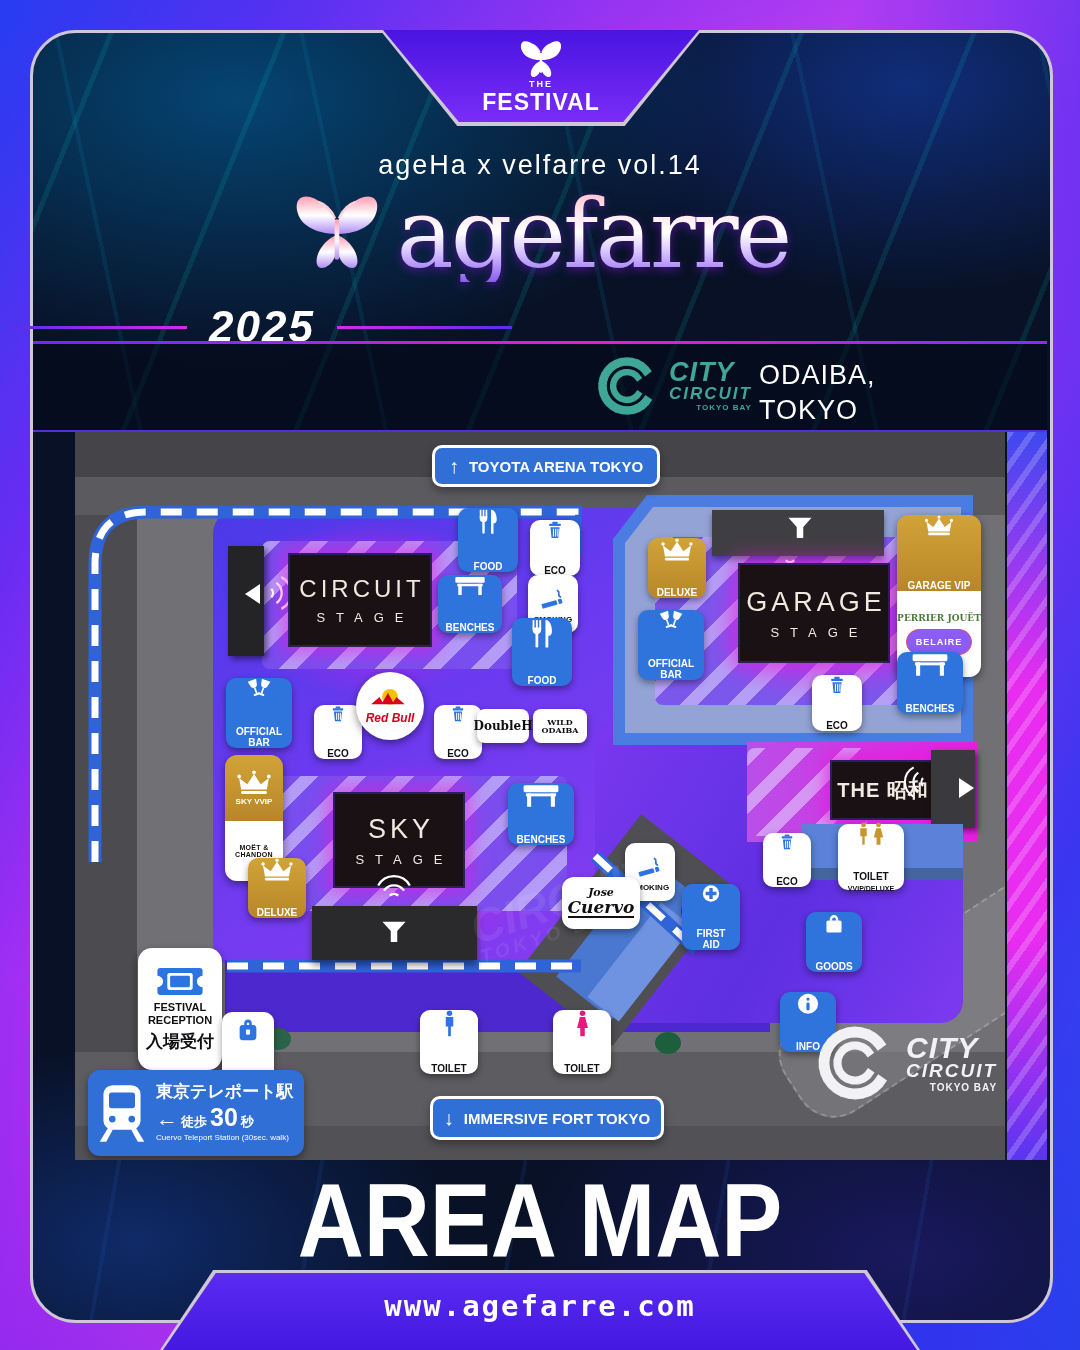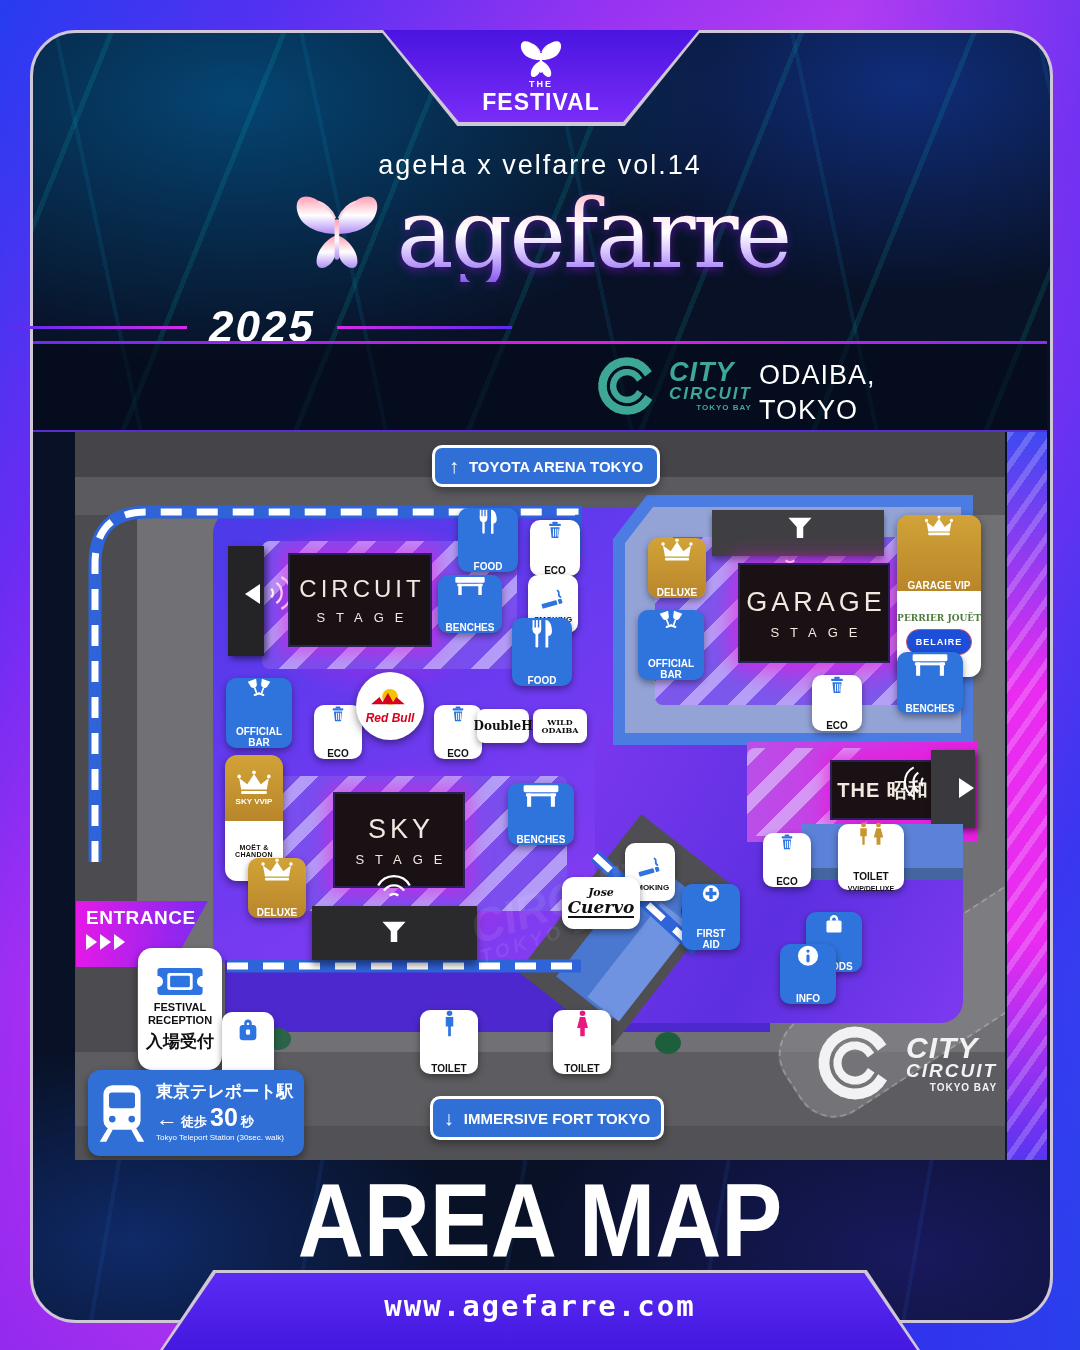--- a/index.html
+++ b/index.html
@@ -426,21 +426,21 @@
     </div>
     <div class="b" style="left:822px;top:83px;width:84px;height:162px;border-radius:12px;overflow:hidden;box-shadow:0 3px 8px rgba(0,0,0,.45)">
       <div style="height:76px;background:linear-gradient(180deg,#d2a338,#b8862a);display:flex;flex-direction:column;align-items:center;justify-content:center;gap:20px;color:#fff;font-weight:700">
         <svg width="42" height="30" viewBox="0 0 100 74" fill="currentColor">
             <use href="#i-crown"></use>
           </svg>
         <span class="bl">GARAGE VIP</span>
       </div>
       <div style="height:86px;background:#fff;display:flex;flex-direction:column;align-items:center;justify-content:center;gap:6px">
         <span style="font-family:'DejaVu Serif',serif;font-size:9px;font-weight:700;color:#4e7a3e;letter-spacing:0">PERRIER JOUËT</span>
-        <span style="background:#1d4ed8;color:#fff;font-size:9px;font-weight:700;letter-spacing:1px;padding:7px 9px;border-radius:14px;border:1px solid #d84a70">BELAIRE</span>
+        <span style="background:#8b5cf6;color:#fff;font-size:9px;font-weight:700;letter-spacing:1px;padding:7px 9px;border-radius:14px;border:1px solid #d84a70">BELAIRE</span>
       </div>
     </div>
     <div class="badge white" style="left:737px;top:243px;width:50px;height:56px">
       <svg class="icb" width="28" height="28" viewBox="0 0 60 60" fill="currentColor">
           <use href="#i-trash"></use>
         </svg>
       <span class="bl">ECO</span>
     </div>
     <div class="badge blue" style="left:822px;top:220px;width:66px;height:62px">
       <svg width="40" height="27" viewBox="0 0 64 44" fill="currentColor">
@@ -539,35 +539,27 @@
           <use href="#i-aid"></use>
         </svg>
       <span class="bl" style="width:40px">FIRST AID</span>
     </div>
     <div class="badge blue" style="left:731px;top:480px;width:56px;height:60px">
       <svg width="28" height="28" viewBox="0 0 56 56" fill="currentColor">
           <use href="#i-bag"></use>
         </svg>
       <span class="bl">GOODS</span>
     </div>
-    <div class="badge blue" style="left:705px;top:512px;width:56px;height:60px">
+    <div class="badge blue" style="left:705px;top:560px;width:56px;height:60px">
       <svg width="28" height="28" viewBox="0 0 56 56">
           <use href="#i-info"></use>
         </svg>
       <span class="bl">INFO</span>
     </div>
 
-    <div class="b" style="left:1px;top:469px;width:132px;height:66px;background:linear-gradient(90deg,#e519e8,#7a2af0);clip-path:polygon(0 0,100% 0,72% 100%,0 100%);padding:6px 0 0 10px;box-sizing:border-box">
-      <div style="color:#fff;font-size:19px;font-weight:700;letter-spacing:.5px">ENTRANCE</div>
-      <div style="display:flex;margin-top:5px">
-        <span class="chev"></span>
-          <span class="chev"></span>
-          <span class="chev"></span>
-      </div>
-    </div>
     <div class="b" style="left:63px;top:516px;width:84px;height:122px;background:#fff;border-radius:14px;box-shadow:0 4px 9px rgba(0,0,0,.45);display:flex;flex-direction:column;align-items:center;justify-content:center;gap:3px">
       <svg class="icb" width="48" height="33" viewBox="0 0 68 46" fill="currentColor">
           <use href="#i-ticket"></use>
         </svg>
       <div style="font-size:11px;font-weight:700;color:#101014;line-height:1.15;text-align:center">
         <div>FESTIVAL</div>
         <div>RECEPTION</div>
       </div>
       <div style="font-size:17px;font-weight:700;color:#101014">入場受付</div>
     </div>
@@ -596,21 +588,21 @@
           <use href="#i-train"></use>
         </svg>
       <div style="color:#fff;line-height:1.1">
         <div style="font-size:17px;font-weight:700">東京テレポート駅</div>
         <div style="display:flex;align-items:baseline;gap:3px;margin-top:2px">
           <span style="font-size:22px;font-weight:700">←</span>
           <span style="font-size:13px;font-weight:700">徒歩</span>
           <span style="font-size:25px;font-weight:700">30</span>
           <span style="font-size:13px;font-weight:700">秒</span>
         </div>
-        <div style="font-size:8px;margin-top:3px">Tokyo Teleport Station (30sec. walk)</div>
+        <div style="font-size:8px;margin-top:3px">Cuervo Teleport Station (30sec. walk)</div>
       </div>
     </div>
 
     <div class="signband" style="left:355px;top:664px;width:228px;height:38px">
       <span class="arrowch">↓</span>
       <span>IMMERSIVE FORT TOKYO</span>
     </div>
 
     <div class="b cc" style="left:737px;top:588px;color:#f2f2f4">
       <svg class="spokes" width="86" height="86" viewBox="0 0 64 64" style="color:#f2f2f4">

